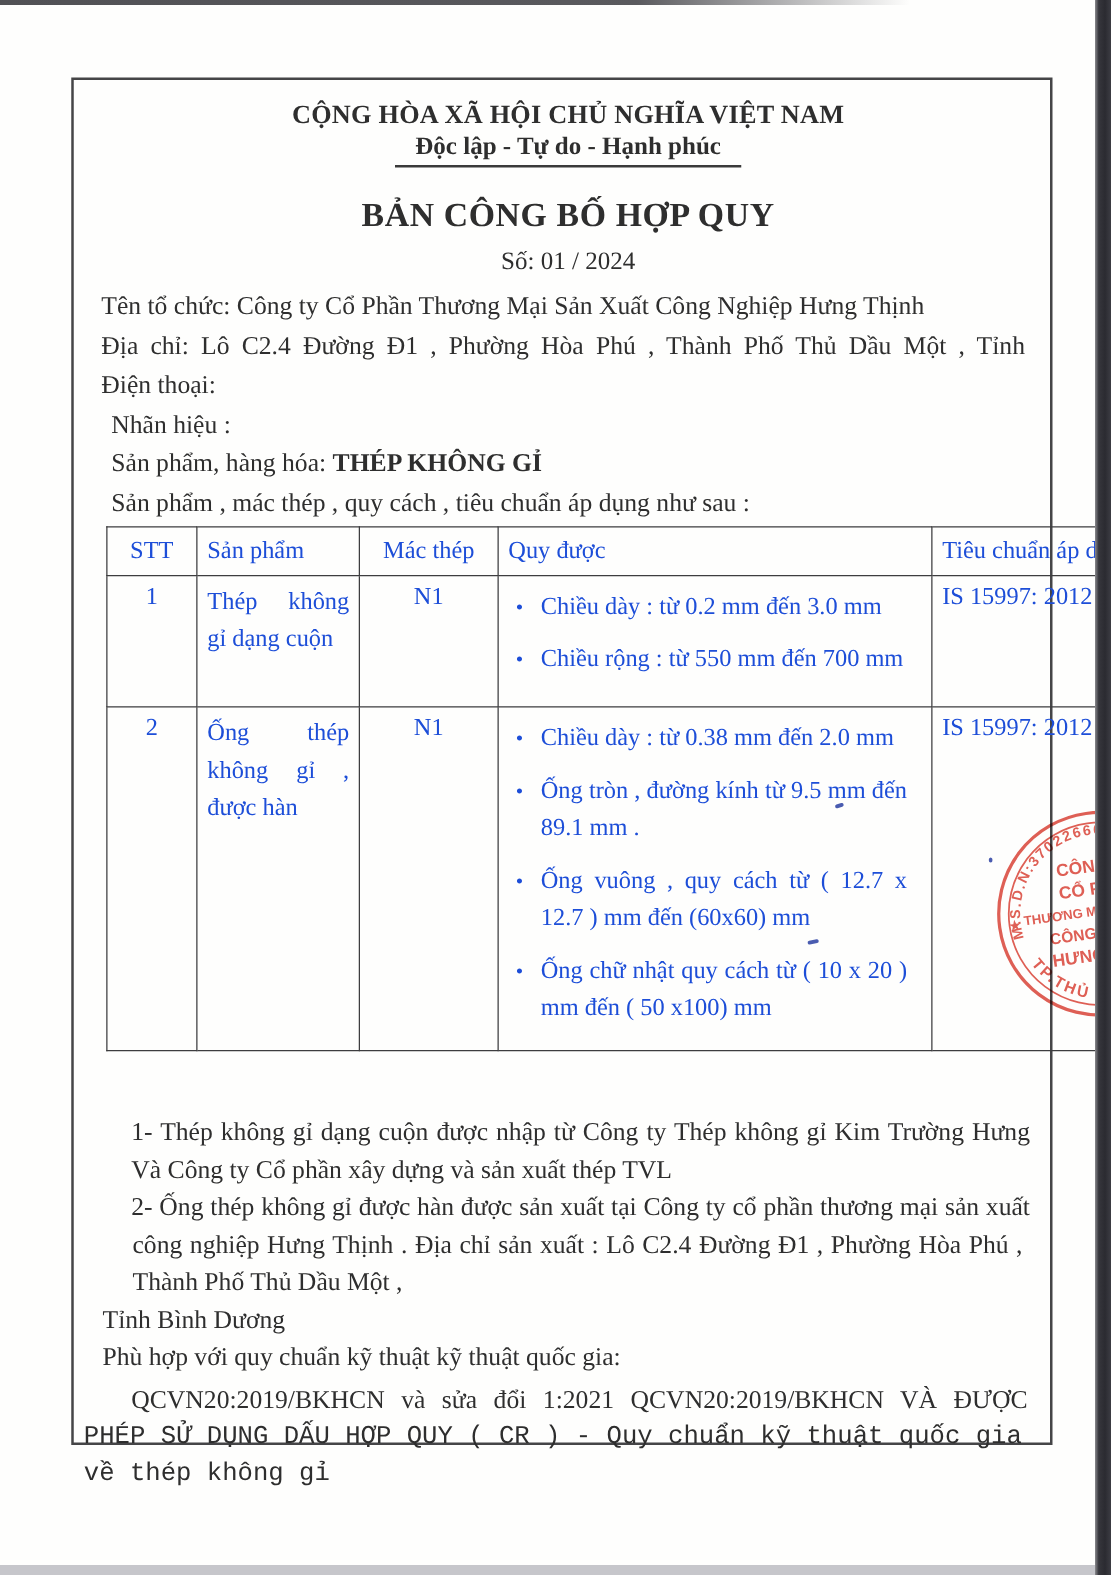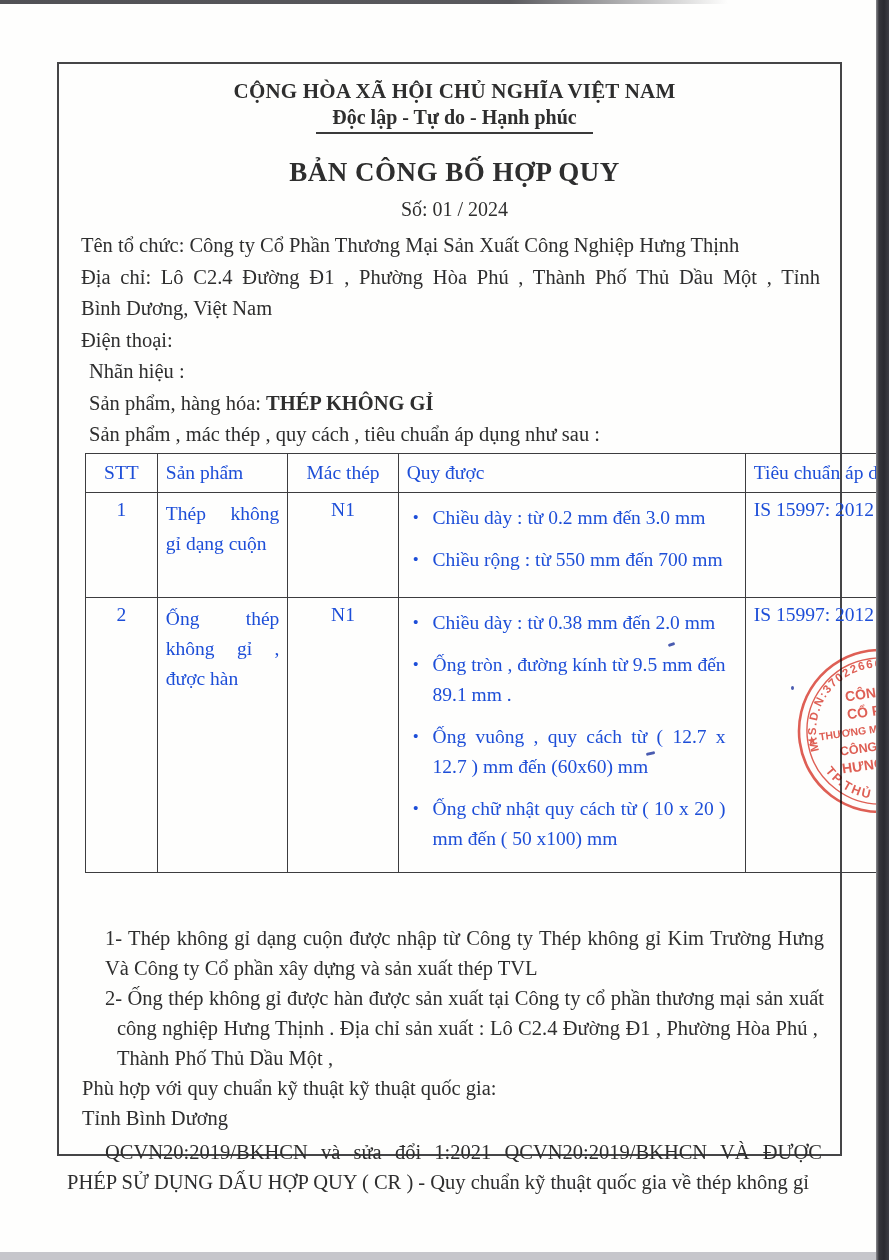--- a/index.html
+++ b/index.html
@@ -46,25 +46,25 @@
   td.c-tc{width:172px;}
   .cell-just{text-align:justify;line-height:30px;}
   tr.row-1 td{height:92px;}
   tr.row-2 td{height:236px;}
   .spec-item{display:flex;gap:14px;margin:4px 0 12px 6px;}
   .spec-item::before{content:"•";font-size:17px;line-height:30px;flex:none;}
   .spec-text{width:293px;text-align:justify;line-height:30px;}
 
   .notes{margin-top:50px;font-size:20.5px;line-height:30px;}
   .notes .n-list{margin-left:24px;padding-right:4px;}
-  .notes .n-hang{margin-left:36px;padding-right:10px;}
+  .notes .n-hang{margin-left:25px;padding-right:10px;}
   .notes .n-margin{margin-left:1px;}
   .final{margin-top:4px;font-size:20.5px;line-height:30px;}
   .final .f1{margin-left:24px;padding-right:6px;}
-  .final .f2{margin-left:-14px;}
+  .final .f2{margin-left:-14px;font-family:Liberation Mono, monospace;}
 
   
   .stamp{position:absolute;left:770px;top:621px;z-index:20;mix-blend-mode:multiply;opacity:.93;}
   .stamp text{fill:#dd5348;font-family:"Liberation Sans","DejaVu Sans",sans-serif;font-weight:bold;}
   .stamp circle{stroke:#dd5348;fill:none;}
   .st-arc{font-size:11.5px;letter-spacing:1.5px;}
   .st-arc-b{font-size:12.5px;letter-spacing:2px;}
   .st-l{text-anchor:middle;}
   .st-l1,.st-l2{font-size:14px;}
   .st-l3{font-size:10.5px;}
@@ -88,21 +88,20 @@
   <div class="motto-wrap">
     <span class="motto">Độc lập - Tự do - Hạnh phúc</span>
   </div>
 
   <div class="doc-title center">BẢN CÔNG BỐ HỢP QUY</div>
   <div class="doc-number center">Số: 01 / 2024</div>
 
   <div class="org">
     <div class="line">Tên tổ chức: Công ty Cổ Phần Thương Mại Sản Xuất Công Nghiệp Hưng Thịnh</div>
     <div class="line just-last">Địa chỉ: Lô C2.4 Đường Đ1 , Phường Hòa Phú , Thành Phố Thủ Dầu Một , Tỉnh</div>
-    <div class="line">Bình Dương, Việt Nam</div>
     <div class="line">Điện thoại:</div>
     <div class="line indent">Nhãn hiệu :</div>
     <div class="line indent"><span>Sản phẩm, hàng hóa: </span><span class="bold">THÉP KHÔNG GỈ</span></div>
     <div class="line indent">Sản phẩm , mác thép , quy cách , tiêu chuẩn áp dụng như sau :</div>
   </div>
 
   <table class="spec-table">
     <tbody>
       <tr class="t-head">
         <td class="c-stt">STT</td>
@@ -147,22 +146,22 @@
       </tr>
     </tbody>
   </table>
 
   <div class="notes">
     <div class="n-list just-last">1-  Thép không gỉ dạng cuộn được nhập từ Công ty Thép không gỉ Kim Trường Hưng</div>
     <div class="n-list">Và Công ty Cổ phần xây dựng và sản xuất thép TVL</div>
     <div class="n-list just-last">2-  Ống thép không gỉ được hàn được sản xuất tại Công ty cổ phần thương mại sản xuất</div>
     <div class="n-hang just-last">công nghiệp Hưng Thịnh . Địa chỉ sản xuất : Lô C2.4 Đường Đ1 , Phường Hòa Phú ,</div>
     <div class="n-hang">Thành Phố Thủ Dầu Một ,</div>
+    <div class="n-margin">Tỉnh Bình Dương</div>
     <div class="n-margin">Phù hợp với quy chuẩn kỹ thuật kỹ thuật quốc gia:</div>
-    <div class="n-margin">Tỉnh Bình Dương</div>
   </div>
 
   <div class="final">
     <div class="f1 just-last">QCVN20:2019/BKHCN và sửa đổi 1:2021 QCVN20:2019/BKHCN VÀ ĐƯỢC</div>
     <div class="f2">PHÉP SỬ DỤNG DẤU HỢP QUY ( CR ) -  Quy chuẩn kỹ thuật quốc gia về thép không gỉ</div>
   </div>
 
 </div>
 
 <svg class="stamp" width="220" height="220" viewBox="0 0 220 220">

